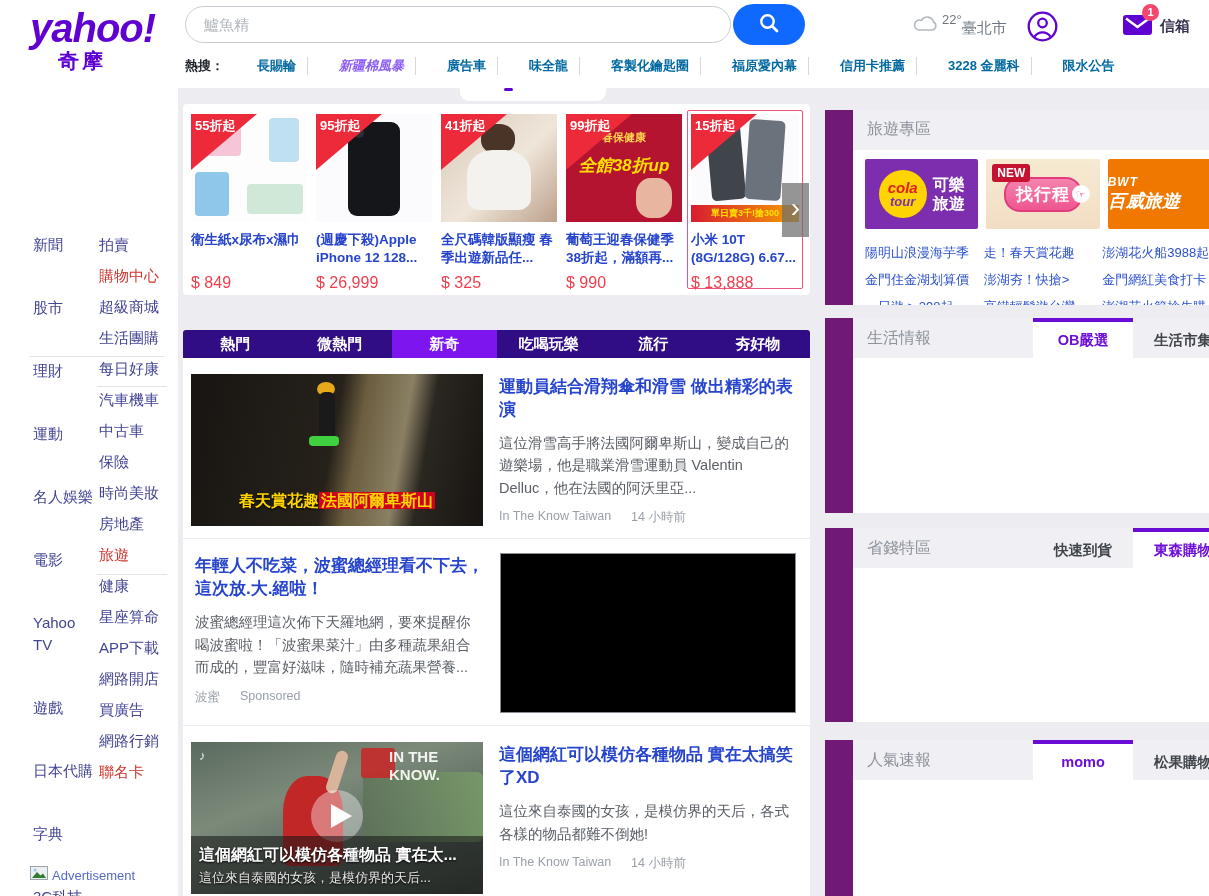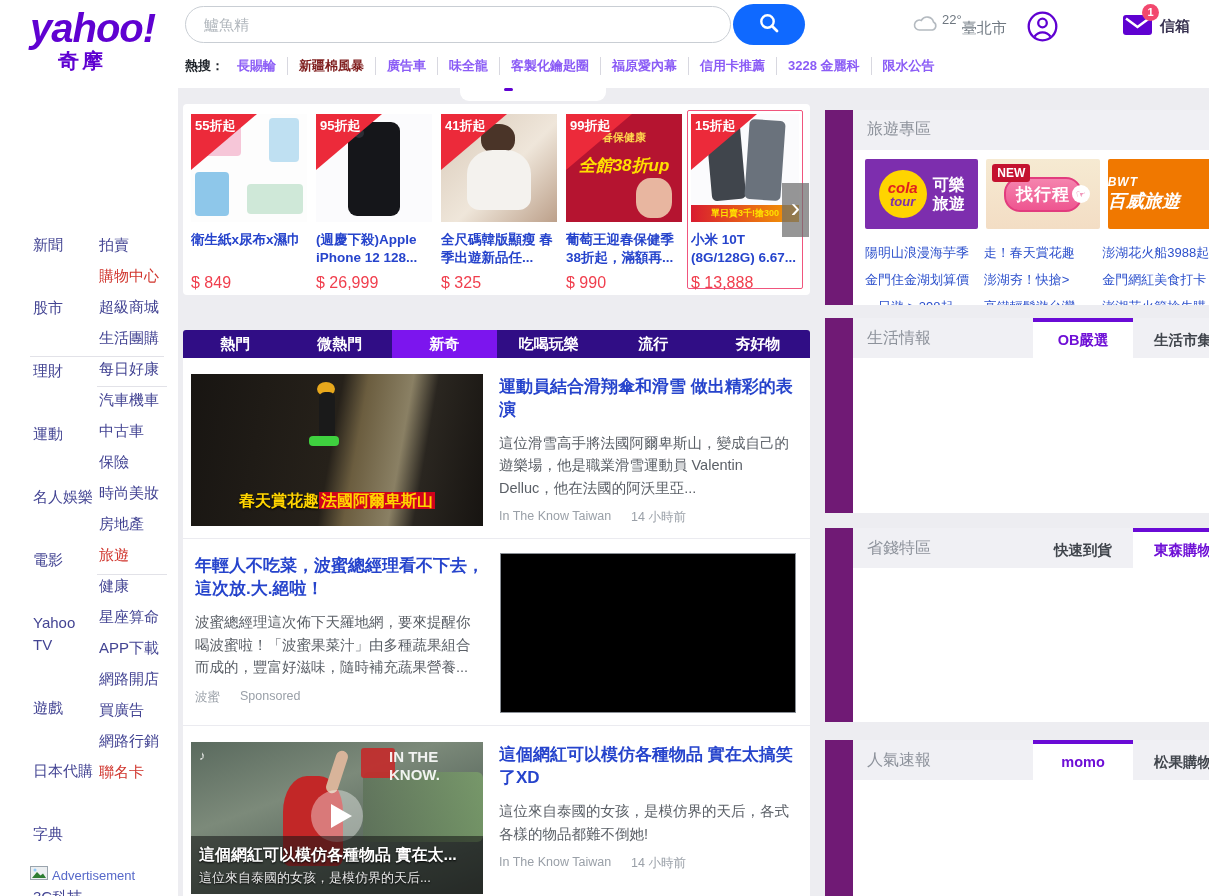--- a/index.html
+++ b/index.html
@@ -14,25 +14,25 @@
   .search-input { position:absolute; left:185px; top:6px; width:546px; height:37px; border:1px solid #c9ced4; border-radius:20px; padding:0 18px; font-size:15px; color:#26282a; outline:none; }
   .search-input::placeholder { color:#b0b6bc; }
   .search-btn { position:absolute; left:733px; top:4px; width:72px; height:41px; border:none; border-radius:21px; background:#0f69ff; cursor:pointer; display:flex; align-items:center; justify-content:center; }
   .weather { position:absolute; left:912px; top:12px; display:flex; align-items:flex-start; cursor:pointer; }
   .weather-temp { font-size:13px; color:#6e7780; margin-left:3px; }
   .weather-city { font-size:15px; color:#6e7780; margin-top:7px; }
   .profile-btn { position:absolute; left:1026px; top:10px; cursor:pointer; }
   .mail-btn { position:absolute; left:1122px; top:12px; cursor:pointer; display:flex; align-items:center; }
   .mail-badge { position:absolute; left:20px; top:-8px; min-width:17px; height:17px; border-radius:9px; background:#f2486e; color:#fff; font-size:11px; font-weight:bold; text-align:center; line-height:17px; padding:0 3px; }
   .mail-label { font-size:15px; color:#3a3452; margin-left:7px; font-weight:bold; }
-  .trend-row { position:absolute; left:185px; top:57px; display:flex; font-size:13px; white-space:nowrap; }
+  .trend-row { position:absolute; left:185px; top:57px; display:flex; font-size:13px; white-space:nowrap;gap:20px; }
   .trend-label { color:#1d2228; font-weight:bold; margin-right:2px; }
-  .trend { color:#8b5cf6; font-weight:bold; padding:0 11px; border-right:1px solid #d8d8e0; cursor:pointer; text-decoration:none; }
+  .trend { color:#0369a1; font-weight:bold; padding:0 11px; border-right:1px solid #d8d8e0; cursor:pointer; text-decoration:none; }
   .trend:last-child { border-right:none; }
-  .trend.hot { color:#7f1d1d; }
+  .trend.hot { color:#8b5cf6;font-style:italic; }
 
   
   .main-bg { position:absolute; left:178px; top:88px; width:1031px; height:808px; background:#ededf1; }
   .top-tab-remnant { position:absolute; left:460px; top:88px; width:146px; height:13px; background:#fff; border-radius:0 0 9px 9px; }
   .top-tab-dot { position:absolute; left:504px; top:88px; width:9px; height:3px; background:#5f01d1; border-radius:2px; }
 
   
   .side-col { position:absolute; display:flex; flex-direction:column; }
   .side-col1 { left:33px; top:234px; width:64px;gap:32px; }
   .side-col2 { left:99px; top:234px; width:72px; }

